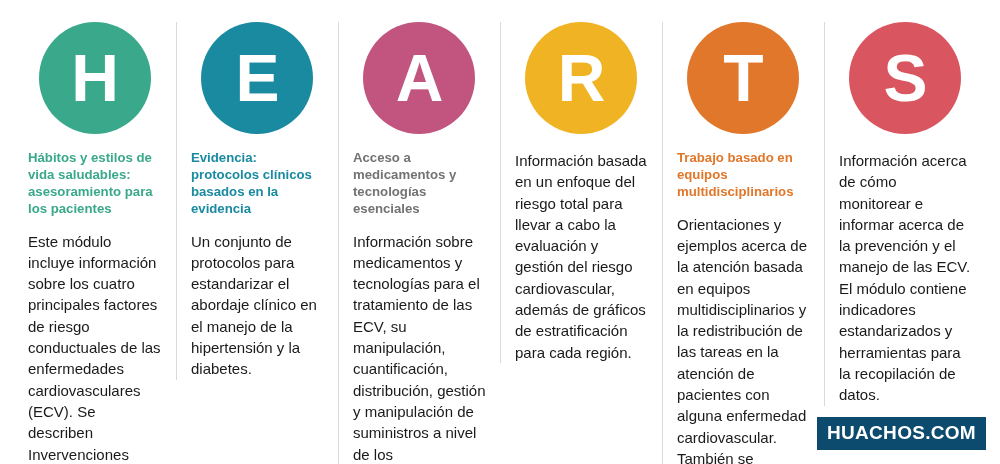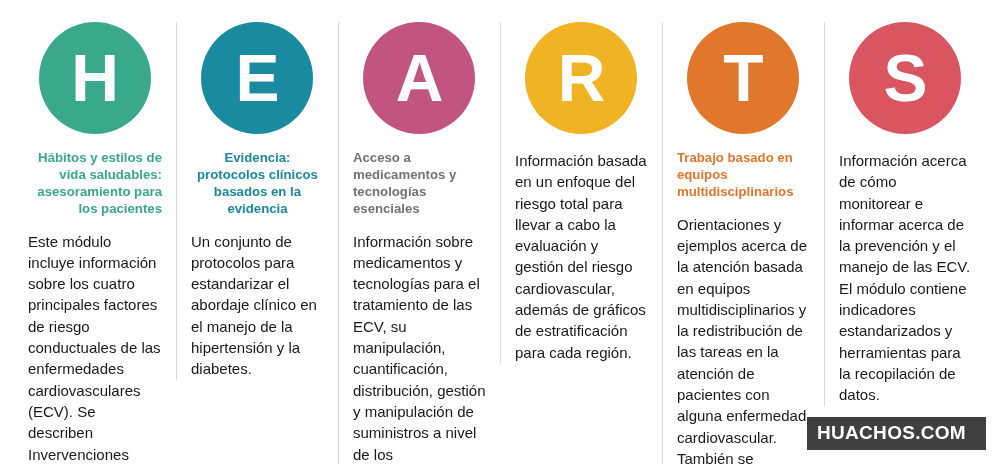--- a/index.html
+++ b/index.html
@@ -64,48 +64,48 @@
   .col-body {
     font-size: 15px;
     line-height: 1.42;
     color: #1a1a1a;
     font-family: "Liberation Sans", sans-serif;
   }
   .watermark {
     position: absolute;
     right: 14px;
     bottom: 14px;
-    background: #404040;
+    background: #0c4a6e;
     color: #ffffff;
     font-size: 19px;
     font-weight: bold;
     letter-spacing: 0.3px;
-    padding: 5px 20px 6px 10px;
+    padding: 5px 10px 6px 10px;
     font-family: "Liberation Sans", sans-serif;
   }
 </style>
 </head>
 <body>
 
 <div class="board">
   <div class="columns">
 
     <div class="col">
       <div class="circle" style="background:#3aa88a;">
         <span class="circle-letter">H</span>
       </div>
-      <div class="col-title" style="color:#3aa88a;text-align:right;">Hábitos y estilos de vida saludables: asesoramiento para los pacientes</div>
+      <div class="col-title" style="color:#3aa88a;">Hábitos y estilos de vida saludables: asesoramiento para los pacientes</div>
       <div class="col-body">Este módulo incluye información sobre los cuatro principales factores de riesgo conductuales de las enfermedades cardiovasculares (ECV). Se describen Invervenciones breves con un enfoque de asesoria sobre los factores de riesgo para promover la adopción de estilos de vida saludables.</div>
     </div>
 
     <div class="col">
       <div class="circle" style="background:#1a8aa0;">
         <span class="circle-letter">E</span>
       </div>
-      <div class="col-title" style="color:#1a8aa0;text-align:center;">Evidencia: protocolos clínicos basados en la evidencia</div>
+      <div class="col-title" style="color:#1a8aa0;">Evidencia: protocolos clínicos basados en la evidencia</div>
       <div class="col-body">Un conjunto de protocolos para estandarizar el abordaje clínico en el manejo de la hipertensión y la diabetes.</div>
     </div>
 
     <div class="col">
       <div class="circle" style="background:#c2557f;">
         <span class="circle-letter">A</span>
       </div>
       <div class="col-title" style="color:#737373;">Acceso a medicamentos y tecnologías esenciales</div>
       <div class="col-body">Información sobre medicamentos y tecnologías para el tratamiento de las ECV, su manipulación, cuantificación, distribución, gestión y manipulación de suministros a nivel de los establecimientos de salud.</div>
     </div>

